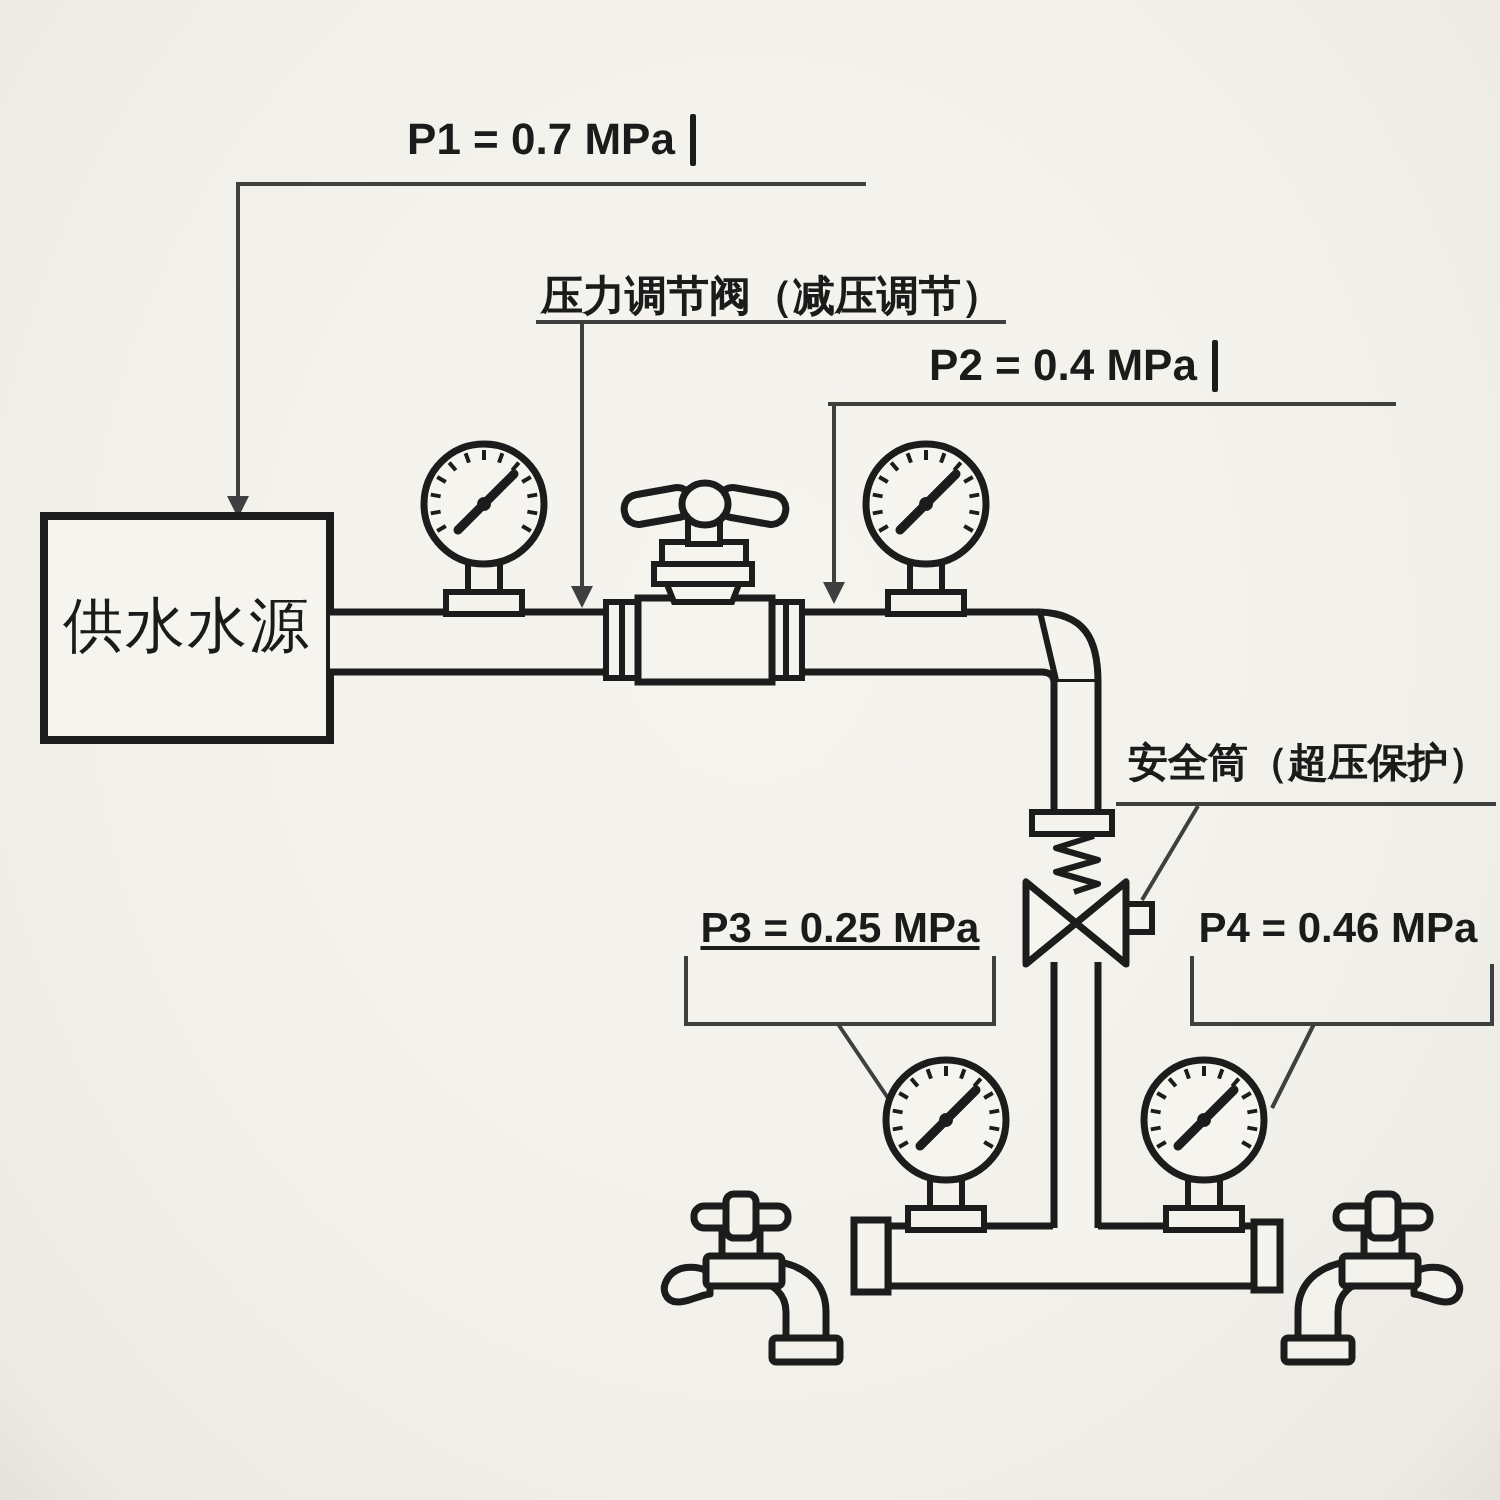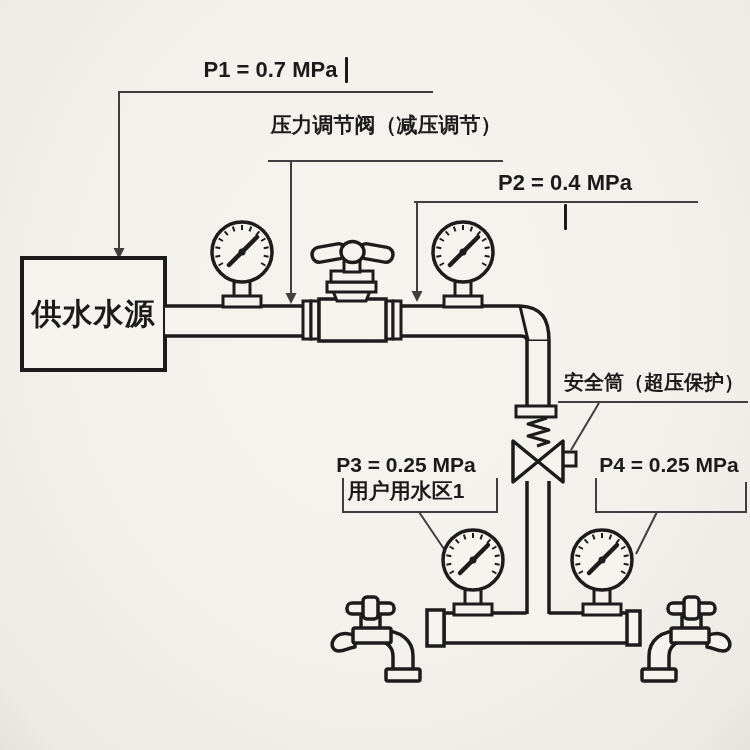--- a/index.html
+++ b/index.html
@@ -7,27 +7,27 @@
     position:relative;width:750px;height:750px;overflow:hidden;
     background:radial-gradient(ellipse at 50% 42%, #f6f4ef 0%, #f3f1ec 55%, #eceae3 92%, #e4e2da 100%);
     font-family:"Liberation Sans","DejaVu Sans",sans-serif;
     color:#1c1c1c;
   }
   #diagram-svg{position:absolute;left:0;top:0;}
   .lbl{position:absolute;font-weight:700;color:#1b1b1b;line-height:1.2;}
   .row{display:flex;align-items:center;justify-content:center;gap:8px;white-space:nowrap;}
   .sep{display:inline-block;width:3px;height:26px;background:#1b1b1b;border-radius:1px;}
   #p1-label{left:118px;top:57px;width:316px;font-size:22px;}
-  #regulator-label{left:262px;top:112px;width:248px;text-align:center;font-size:21px;white-space:nowrap;}
-  #p2-label{left:420px;top:170px;width:290px;font-size:22px;flex-direction:column;}
+  #regulator-label{left:262px;top:136px;width:248px;text-align:center;font-size:21px;white-space:nowrap;}
+  #p2-label{left:392px;top:170px;width:290px;font-size:22px;}
   #safety-label{left:552px;top:370px;width:204px;text-align:center;font-size:20px;white-space:nowrap;}
   .zone-label{text-align:center;font-size:21px;line-height:26px;}
-  #p3-label{left:322px;top:452px;width:168px;}
+  #p3-label{left:336px;top:452px;width:168px;text-decoration:underline;}
   #p4-label{left:588px;top:452px;width:162px;}
-  #source-box-label{left:22px;top:258px;width:143px;height:112px;display:flex;align-items:center;justify-content:center;font-size:30px;font-weight:700;letter-spacing:1px;}
+  #source-box-label{left:22px;top:258px;width:143px;height:112px;display:flex;align-items:center;justify-content:center;font-size:30px;font-weight:400;letter-spacing:1px;}
 </style>
 </head>
 <body>
 
 <div id="canvas">
 
   <svg id="diagram-svg" width="750" height="750" viewBox="0 0 750 750">
     <defs>
 
       <g id="gauge">
@@ -128,21 +128,20 @@
 
   <div class="lbl row" id="p2-label">
     <span>P2 = 0.4 MPa</span>
     <span class="sep"></span>
   </div>
 
   <div class="lbl" id="safety-label">安全筒（超压保护）</div>
 
   <div class="lbl zone-label" id="p3-label">
     <div>P3 = 0.25 MPa</div>
-    <div>用户用水区1</div>
   </div>
 
   <div class="lbl zone-label" id="p4-label">
-    <div>P4 = 0.25 MPa</div>
+    <div>P4 = 0.46 MPa</div>
   </div>
 
   <div class="lbl" id="source-box-label">供水水源</div>
 </div>
 
 </body></html>

